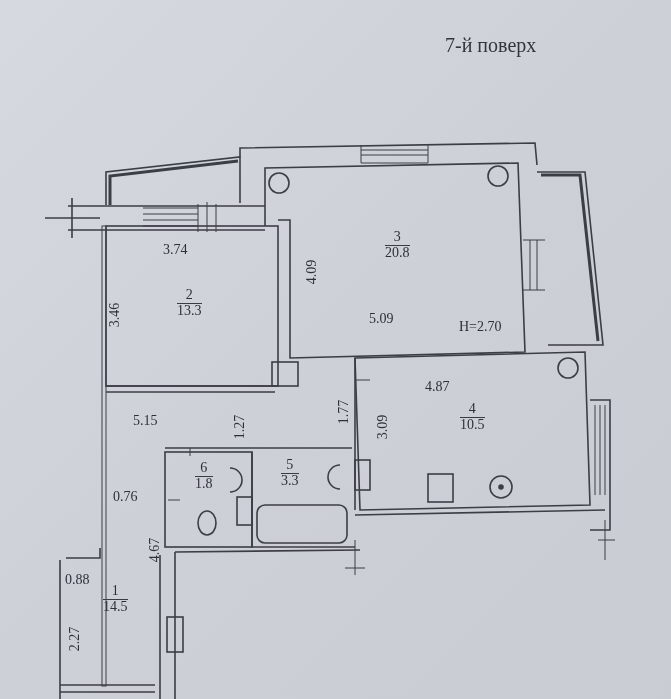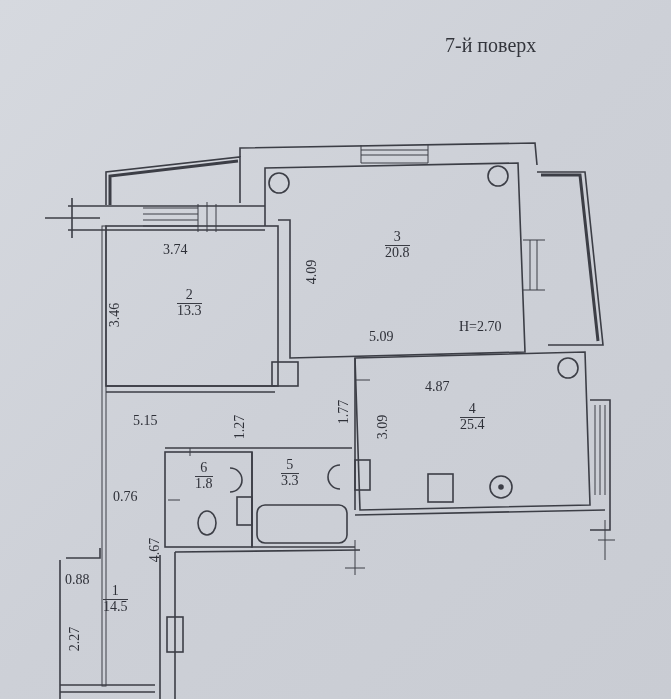--- a/index.html
+++ b/index.html
@@ -87,42 +87,42 @@
     <span class="area">13.3</span>
   </div>
 
   <div class="room" style="left:385px;top:230px;">
     <span class="num">3</span>
     <span class="area">20.8</span>
   </div>
 
   <div class="room" style="left:460px;top:402px;">
     <span class="num">4</span>
-    <span class="area">25.4</span>
+    <span class="area">10.5</span>
   </div>
 
   <div class="room" style="left:281px;top:458px;">
     <span class="num">5</span>
     <span class="area">3.3</span>
   </div>
 
   <div class="room" style="left:195px;top:461px;">
     <span class="num">6</span>
     <span class="area">1.8</span>
   </div>
 
   <div class="room" style="left:103px;top:584px;">
     <span class="num">1</span>
     <span class="area">14.5</span>
   </div>
 
   <div class="lbl" style="left:163px;top:243px;">3.74</div>
   <div class="lbl vert" style="left:103px;top:308px;">3.46</div>
   <div class="lbl vert" style="left:300px;top:265px;">4.09</div>
-  <div class="lbl" style="left:369px;top:330px;">5.09</div>
+  <div class="lbl" style="left:369px;top:312px;">5.09</div>
   <div class="lbl" style="left:459px;top:320px;">H=2.70</div>
   <div class="lbl" style="left:425px;top:380px;">4.87</div>
   <div class="lbl vert" style="left:371px;top:420px;">3.09</div>
   <div class="lbl" style="left:133px;top:414px;">5.15</div>
   <div class="lbl vert" style="left:228px;top:420px;">1.27</div>
   <div class="lbl vert" style="left:332px;top:405px;">1.77</div>
   <div class="lbl" style="left:113px;top:490px;">0.76</div>
   <div class="lbl vert" style="left:143px;top:543px;">4.67</div>
   <div class="lbl" style="left:65px;top:573px;text-align:center;">0.88</div>
   <div class="lbl vert" style="left:63px;top:632px;">2.27</div>

